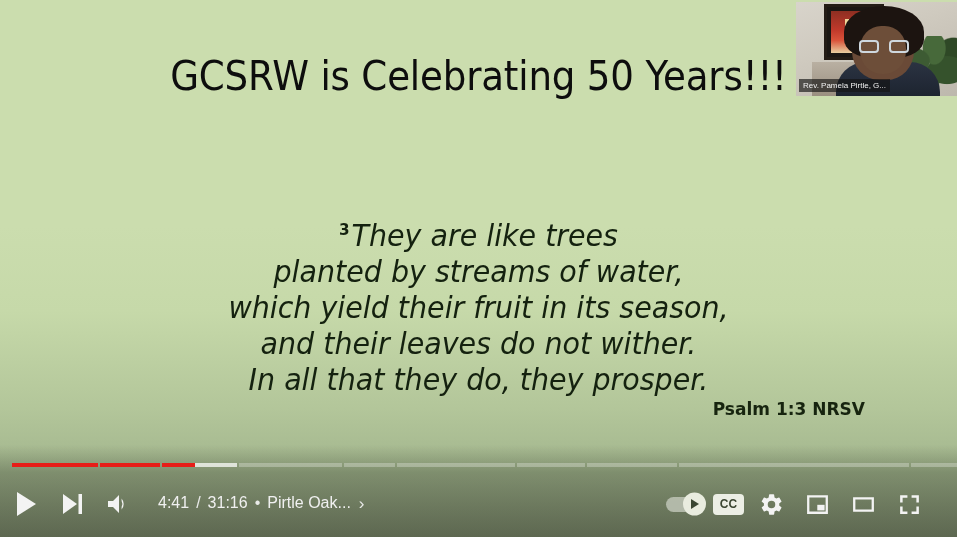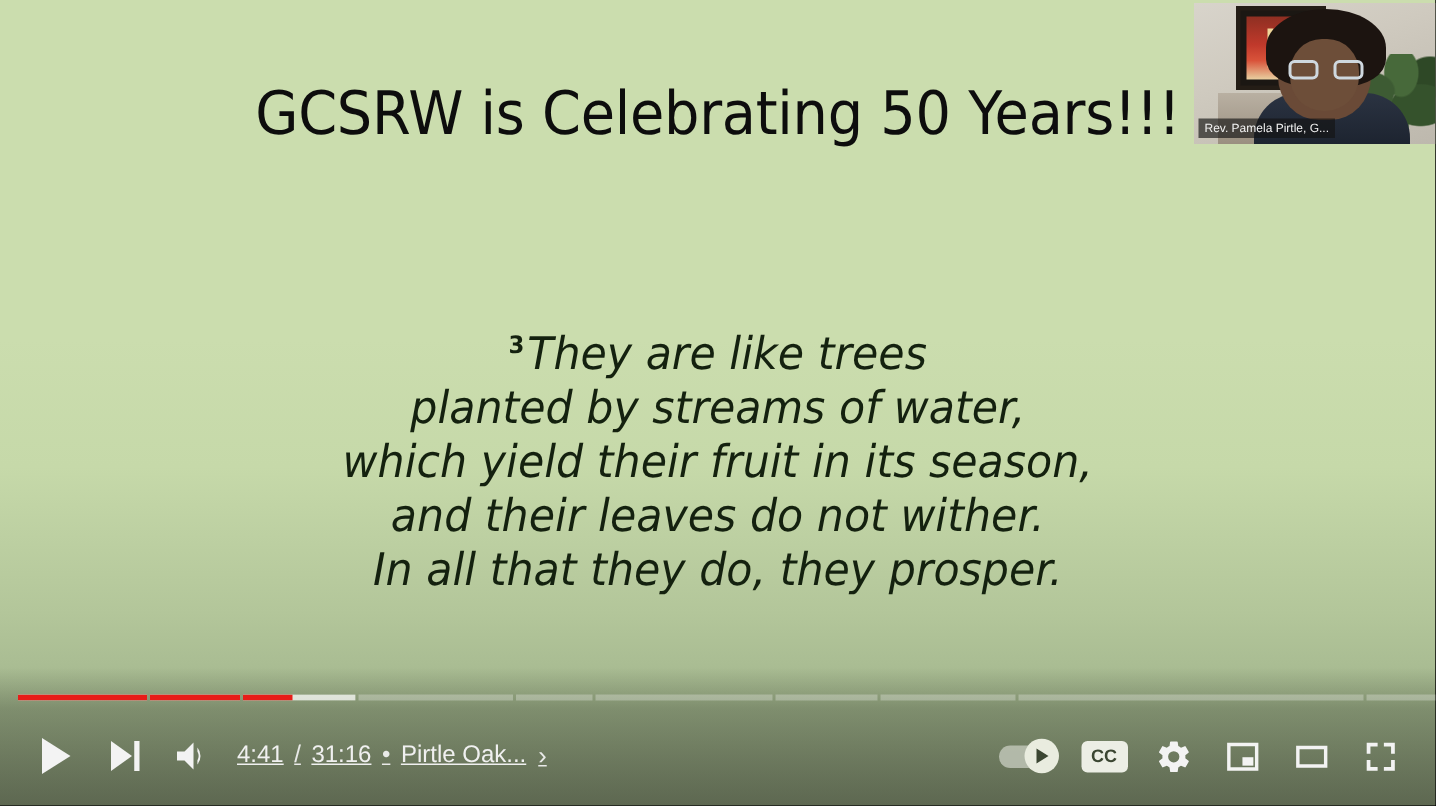--- a/index.html
+++ b/index.html
@@ -231,40 +231,38 @@
     align-items: center;
     padding: 0 14px 4px 14px;
     box-sizing: border-box;
     color: #f3f3f3;
   }
   .btn {
     width: 46px;
     height: 46px;
     display: flex;
     align-items: center;
-    justify-content: center;
     cursor: pointer;
     flex: 0 0 auto;
     background: none;
     border: none;
     padding: 0;
     color: #f3f3f3;
   }
   .spacer { flex: 1 1 auto; }
   .time-title {
     display: flex;
-    align-items: center;
+    align-items: flex-start;
     gap: 7px;
     font-size: 16px;
     color: #f0f0f0;
     margin-left: 6px;
     white-space: nowrap;
     cursor: pointer;
     font-family: "Liberation Sans", sans-serif;
-    text-decoration: underline;
   }
   .time-title .sep { opacity: 0.95; }
   .chev {
     font-size: 17px;
     margin-left: 1px;
     opacity: 0.95;
   }
 
   
   .autoplay {
@@ -311,20 +309,21 @@
     <div class="slide-title">GCSRW is Celebrating 50 Years!!!</div>
 
     <div class="verse">
       <span class="vnum">3</span><span>They are like trees</span><br>
       <span>planted by streams of water,</span><br>
       <span>which yield their fruit in its season,</span><br>
       <span>and their leaves do not wither.</span><br>
       <span>In all that they do, they prosper.</span>
     </div>
 
+    <div class="citation">Psalm 1:3 NRSV</div>
 
     <div class="webcam">
       <div class="cam-wall"></div>
       <div class="cam-frame">
         <div class="cam-art"></div>
       </div>
       <div class="cam-side-table"></div>
       <div class="cam-plant"></div>
       <div class="cam-body"></div>
       <div class="cam-person-head"></div>

